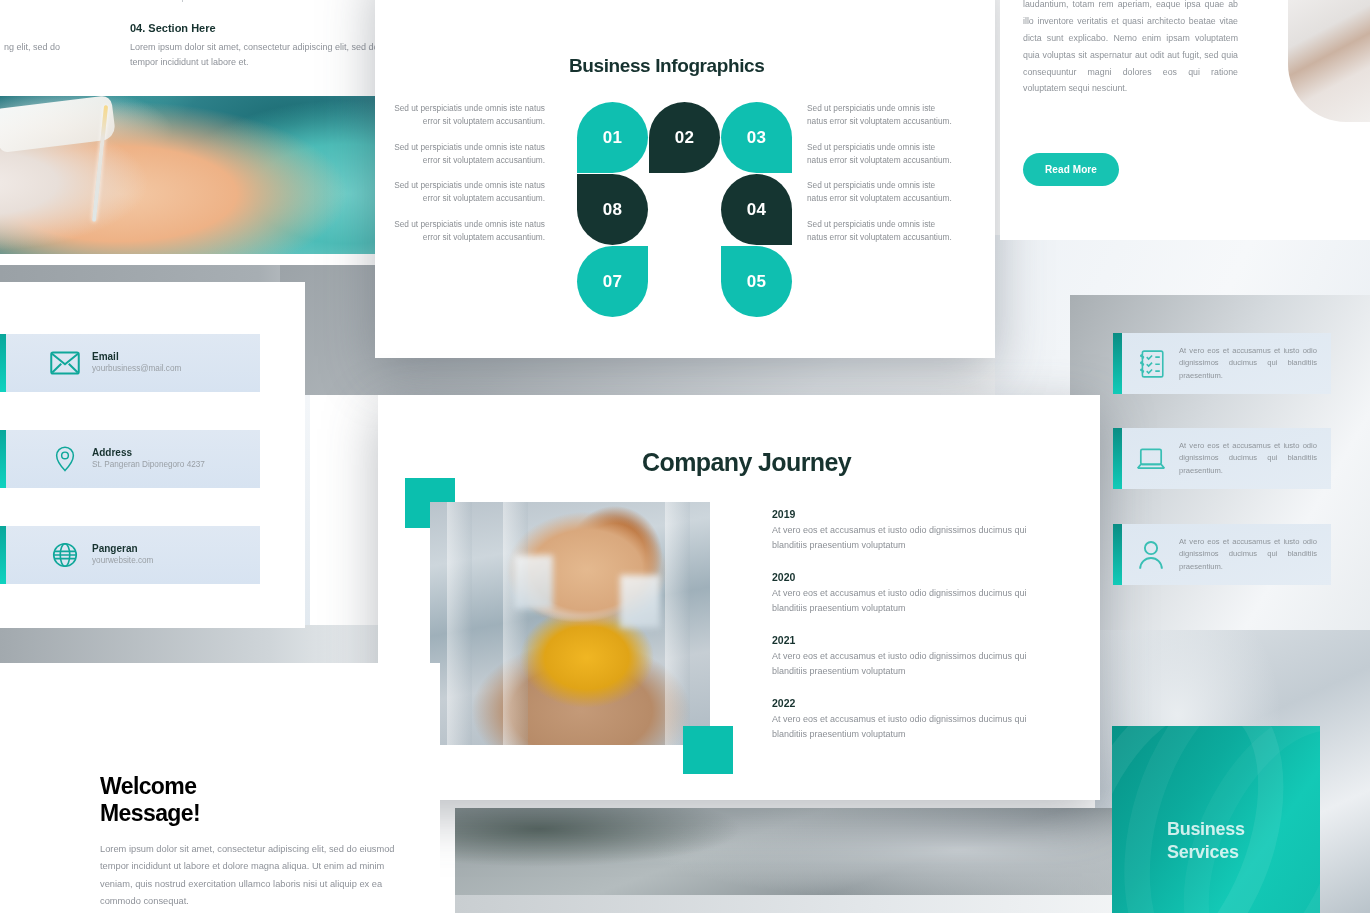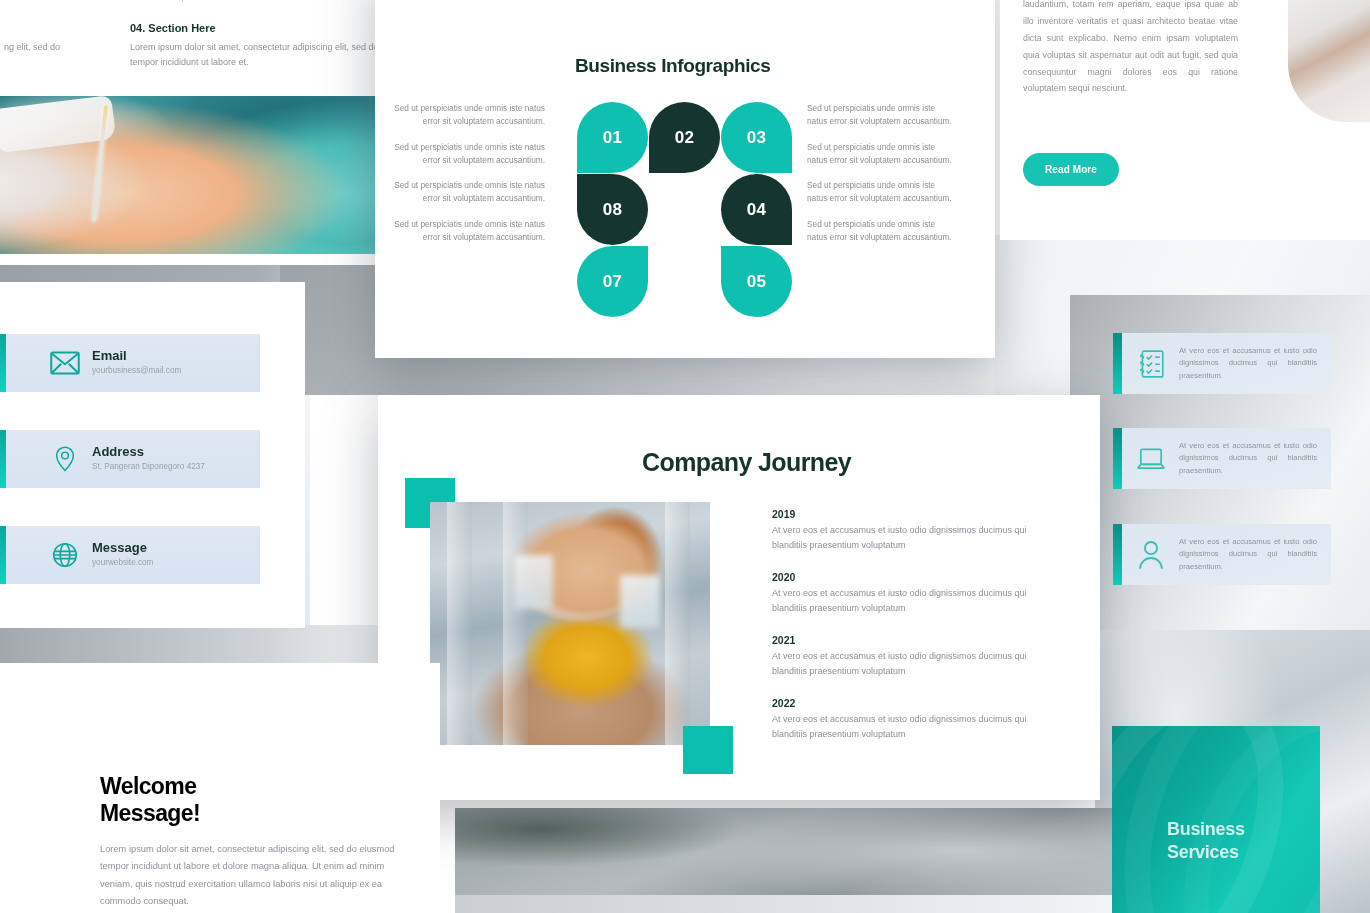--- a/index.html
+++ b/index.html
@@ -108,21 +108,21 @@
   .cj-desc  { font-size:9px; line-height:1.62; color:#8c9096; }
   .cj-item  { margin-bottom:19px; }
   .sq-teal  { position:absolute; background:#0bbfae; }
 
   
   .cc { position:absolute; display:flex; align-items:center; }
   .cc-bar { width:16px; height:100%; background:linear-gradient(180deg,#0aa79b,#0fd3c0); flex:0 0 auto; }
   .cc-box { flex:1; height:100%; display:flex; align-items:center; padding-left:44px;
             background:linear-gradient(180deg,#dfe8f3,#d7e3f1); }
   .cc-ico { width:30px; height:26px; margin-right:12px; flex:0 0 auto; color:#0fa79a; }
-  .cc-t   { font-size:13px; font-weight:700; color:#16322f; line-height:1.3; }
+  .cc-t   { font-size:10px; font-weight:700; color:#16322f; line-height:1.3; }
   .cc-s   { font-size:8.2px; color:#9aa0a6; line-height:1.5; }
 
   
   .fc { position:absolute; display:flex; align-items:stretch; }
   .fc-bar { width:9px; background:linear-gradient(180deg,#0b8d84,#12cbb8); flex:0 0 auto; }
   .fc-box { flex:1; display:flex; align-items:center; padding:0 14px;
             background:linear-gradient(160deg,#dde7f1,#e4ecf4); }
   .fc-ico { width:30px; height:30px; margin-right:13px; flex:0 0 auto; color:#39bfb4; }
   .fc-tx  { font-size:7.6px; line-height:1.65; color:#8f959b; text-align:justify; }
 
@@ -187,21 +187,21 @@
     <div style="position:absolute;left:0;top:80px;width:180px;font-size:9px;line-height:1.72;color:#8e9299;text-align:right;">ng elit, sed do</div>
   </div>
 
   <div class="photo photo-hand" style="left:-120px;top:96px;width:532px;height:158px;">
     <div class="tape"></div>
     <div class="tube"></div>
   </div>
 
   <div class="slide shadow-big" style="left:375px;top:-38px;width:620px;height:396px;background:#fff;">
 
-    <div class="ig-title" style="position:absolute;left:200px;top:93px;text-align:center;">Business Infographics</div>
+    <div class="ig-title" style="position:absolute;left:194px;top:93px;text-align:center;">Business Infographics</div>
 
     <div id="ig-left" style="position:absolute;left:15px;top:140px;width:155px;">
         <div class="ig-side-text r ig-block">Sed ut perspiciatis unde omnis iste natus error sit voluptatem accusantium.</div>
         <div class="ig-side-text r ig-block">Sed ut perspiciatis unde omnis iste natus error sit voluptatem accusantium.</div>
         <div class="ig-side-text r ig-block">Sed ut perspiciatis unde omnis iste natus error sit voluptatem accusantium.</div>
         <div class="ig-side-text r ig-block">Sed ut perspiciatis unde omnis iste natus error sit voluptatem accusantium.</div>
       </div>
 
     <div id="ig-right" style="position:absolute;left:432px;top:140px;width:148px;">
         <div class="ig-side-text ig-block">Sed ut perspiciatis unde omnis iste natus error sit voluptatem accusantium.</div>
@@ -312,21 +312,21 @@
         <div class="cc-bar"></div>
         <div class="cc-box">
           <div class="cc-ico">
             <span class="ico-wrap" style="display:block;width:100%;height:100%;"><svg viewBox="0 0 24 24" fill="none" stroke="currentColor" stroke-width="1.5" width="100%" height="100%">
                 <circle cx="12" cy="12" r="10.4"></circle>
                 <ellipse cx="12" cy="12" rx="4.4" ry="10.4"></ellipse>
                 <path d="M1.9 8.6h20.2M1.9 15.4h20.2M1.6 12h20.8"></path>
               </svg></span>
           </div>
           <div>
-            <div class="cc-t">Message</div>
+            <div class="cc-t">Pangeran</div>
             <div class="cc-s">yourwebsite.com</div>
           </div>
         </div>
       </div>
     </div>
 
   <div id="feature-cards">
       <div class="fc" style="left: 1113px; top: 333px; width: 218px; height: 61px;">
         <div class="fc-bar"></div>
         <div class="fc-box">

